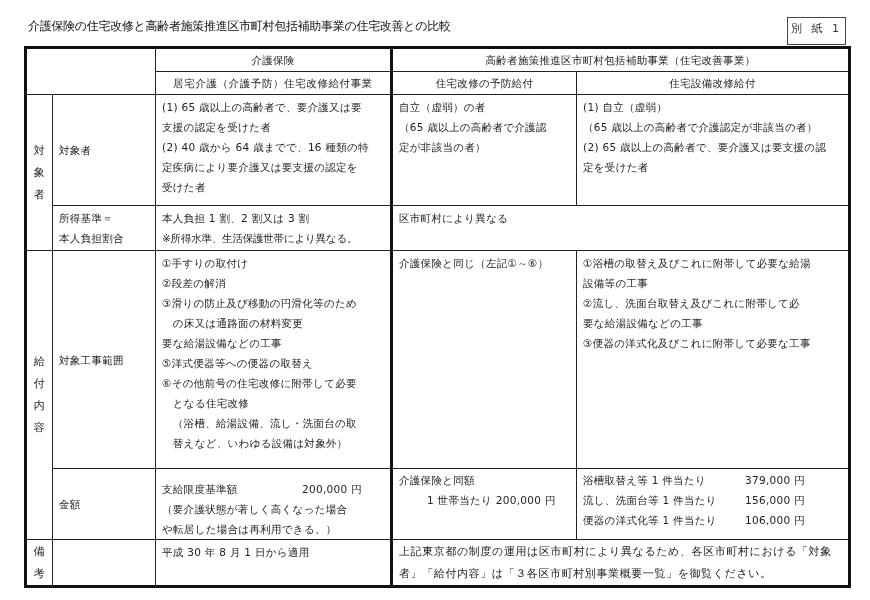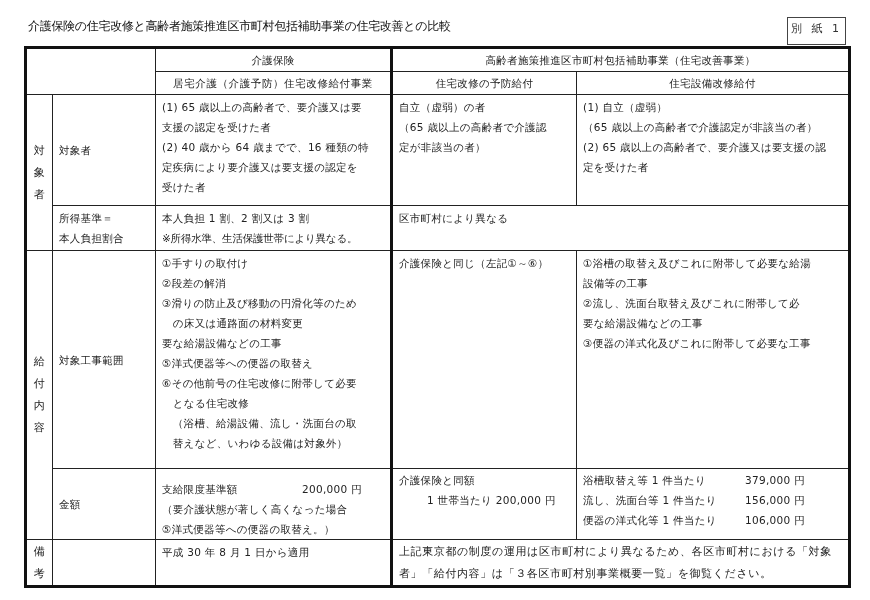--- a/index.html
+++ b/index.html
@@ -172,21 +172,21 @@
     </td>
   </tr>
 
   <tr style="height:67px">
     <td class="vmid">金額</td>
     <td style="padding-top:10px">
       <span class="line">
         <span style="display:inline-block;width:140px">支給限度基準額</span><span>200,000 円</span>
       </span>
       <span class="line">（要介護状態が著しく高くなった場合</span>
-      <span class="line">⑤洋式便器等への便器の取替え。）</span>
+      <span class="line">や転居した場合は再利用できる。）</span>
     </td>
     <td class="thick-left" style="padding-top:1px">
       <span class="line">介護保険と同額</span>
       <span class="line" style="padding-left:28px">1 世帯当たり 200,000 円</span>
     </td>
     <td class="thick-right" style="padding-top:1px">
       <span class="amount-row">
         <span class="lbl">浴槽取替え等 1 件当たり</span>
         <span>379,000 円</span>
       </span>

